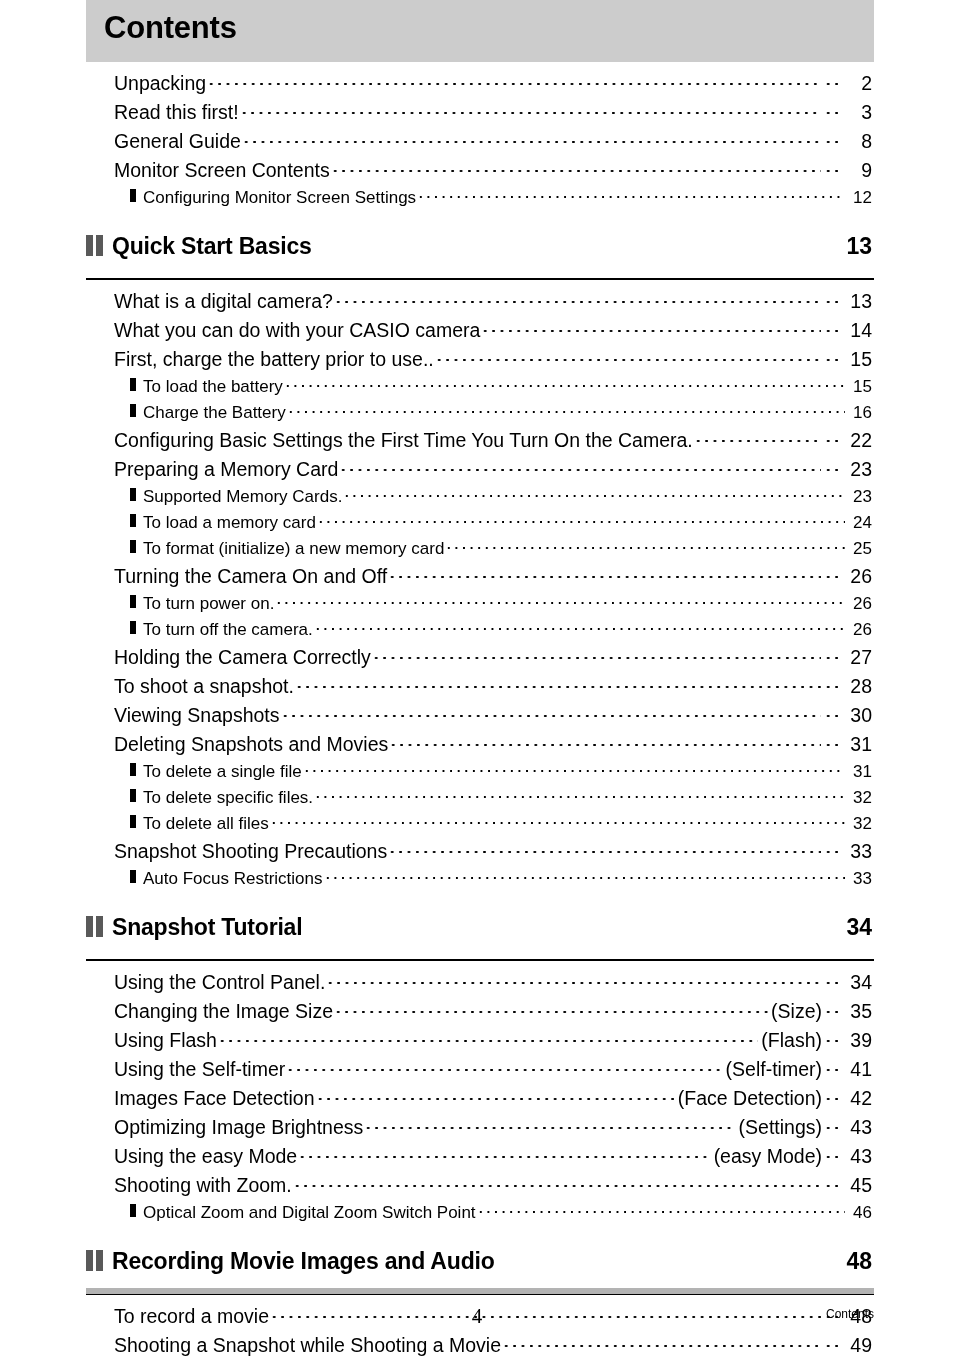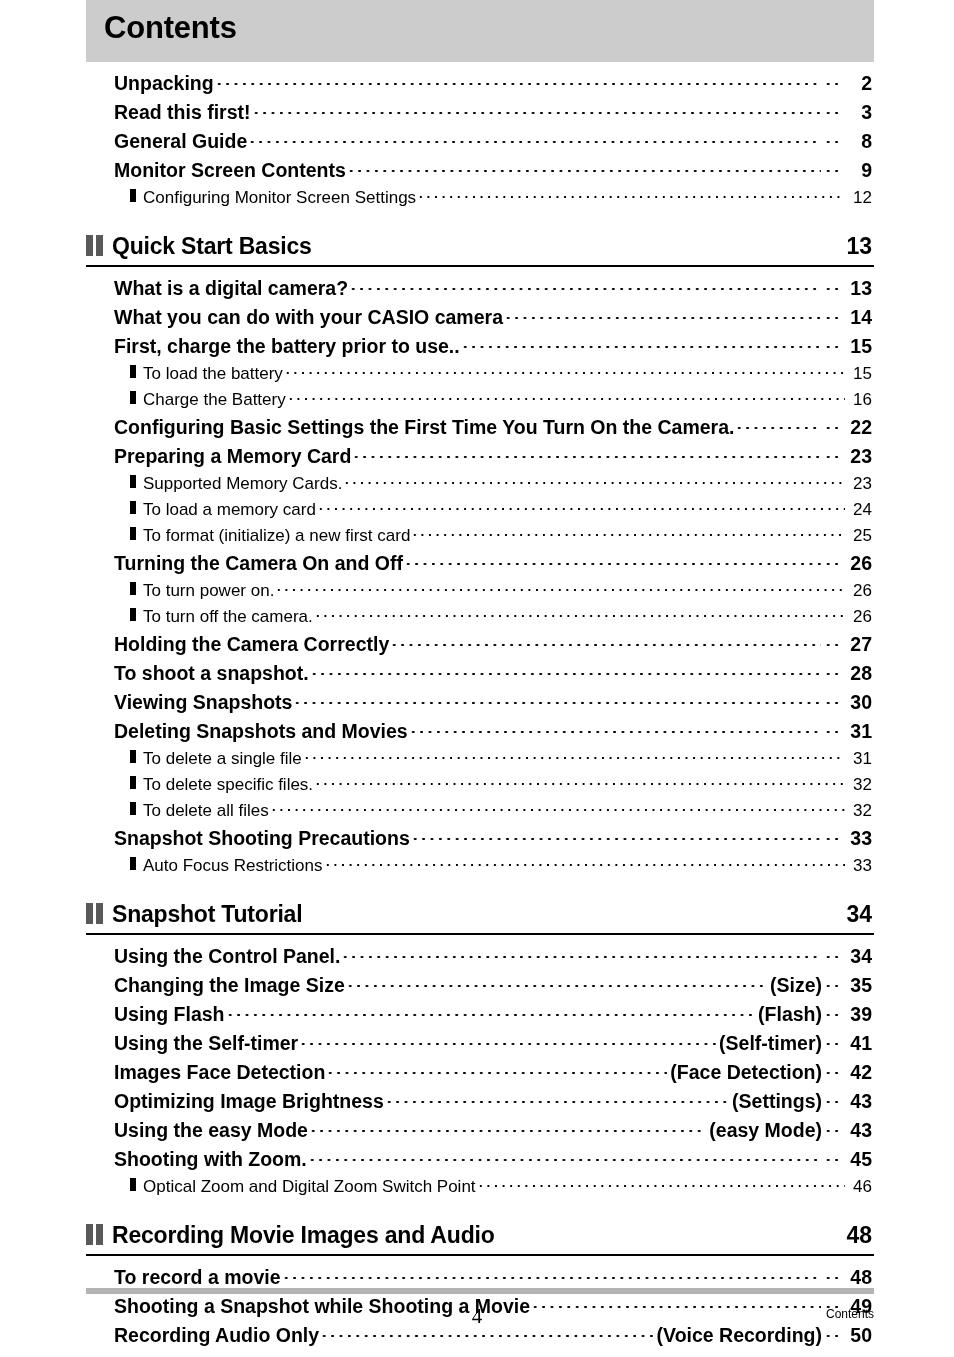--- a/index.html
+++ b/index.html
@@ -42,21 +42,21 @@
     font-weight: bold;
     letter-spacing: -0.2px;
     line-height: 40px;
   }
 
   
   .section-head {
     display: flex;
     align-items: baseline;
     margin-top: 22px;
-    padding-bottom: 5px;
+    padding-bottom: 18px;
     border-bottom: 2px solid #000;
   }
   .sec-icon {
     flex: 0 0 auto;
     width: 17px;
     height: 21px;
     position: relative;
     top: 2px;
     margin-right: 9px;
     background:
@@ -82,21 +82,21 @@
   .toc-block {
     padding-top: 7px;
   }
   .entry {
     display: flex;
     align-items: baseline;
     font-size: 19.5px;
     line-height: 29px;
     white-space: nowrap;
   }
-  .entry.lvl1 { padding-left: 28px; font-weight: bold; }
+  .entry.lvl1 { padding-left: 28px; }
   .entry.lvl2 { padding-left: 44px; font-size: 17px; line-height: 26px; justify-content: center; }
 
   .bullet {
     flex: 0 0 auto;
     width: 6px;
     height: 13px;
     background: #000;
     margin-right: 7px;
     position: relative;
     top: -1px;
@@ -281,21 +281,21 @@
               <span class="pgno">23</span>
             </div>
             <div class="entry lvl2">
               <span class="bullet"></span>
               <span class="etext">To load a memory card</span>
               <span class="leader"></span>
               <span class="pgno">24</span>
             </div>
             <div class="entry lvl2">
               <span class="bullet"></span>
-              <span class="etext">To format (initialize) a new first card</span>
+              <span class="etext">To format (initialize) a new memory card</span>
               <span class="leader"></span>
               <span class="pgno">25</span>
             </div>
             <div class="entry lvl1">
               <span class="etext">Turning the Camera On and Off</span>
               <span class="leader"></span>
               <span class="leader2"></span>
               <span class="pgno">26</span>
             </div>
             <div class="entry lvl2">

